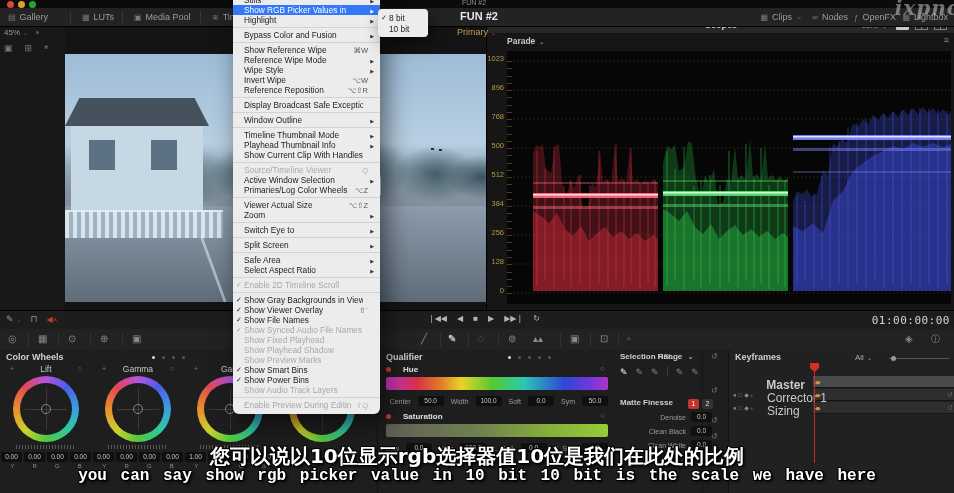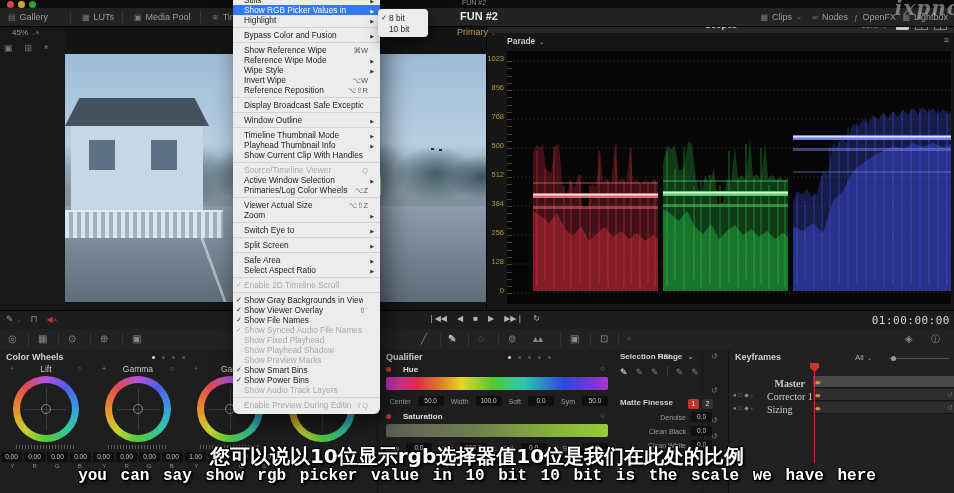--- a/index.html
+++ b/index.html
@@ -17,21 +17,21 @@
 
   
   .toolbar{position:absolute;left:0;top:8px;right:0;height:18px;background:#232323;border-bottom:1px solid #000;z-index:4;}
   .tbtn{position:absolute;top:0;height:18px;display:flex;align-items:center;gap:4px;font-size:9px;color:#9c9c9c;padding:0 6px;}
   .tbtn .ti{font-size:8px;color:#7d7d7d;}
   .tbtn .caret{font-size:7px;color:#777;}
   .tdiv{position:absolute;top:3px;width:1px;height:12px;background:#383838;}
 
   
   .gallery{position:absolute;left:0;top:26px;width:65px;height:284px;background:#181818;border-right:1px solid #000;}
-  .gal-zoom{position:absolute;left:12px;top:2px;font-size:8px;color:#999;display:flex;gap:3px;align-items:center;}
+  .gal-zoom{position:absolute;left:4px;top:2px;font-size:8px;color:#999;display:flex;gap:3px;align-items:center;}
   .gal-zoom .caret{font-size:6px;color:#666;}
   .gal-dot{position:absolute;left:36px;top:5px;width:3px;height:3px;border-radius:50%;background:#555;}
   .gal-icons{position:absolute;left:4px;top:17px;display:flex;gap:12px;font-size:9px;color:#777;}
 
   
   .viewer{position:absolute;left:65px;top:26px;width:421px;height:284px;background:#141414;}
   .viewer-title{position:absolute;left:460px;top:10px;font-size:11px;font-weight:bold;color:#e6e6e6;z-index:6;}
   .viewer-mode{position:absolute;left:457px;top:27px;font-size:9px;color:#c9984f;z-index:6;display:flex;gap:3px;align-items:center;}
   .viewer-mode .caret{font-size:6px;color:#8a7445;}
   .video{position:absolute;left:0;top:28px;width:421px;height:248px;overflow:hidden;
@@ -163,21 +163,21 @@
   .kf-slider{position:absolute;left:160px;top:8px;width:60px;height:1px;background:#555;}
   .kf-slider::before{content:"";position:absolute;left:2px;top:-2px;width:5px;height:5px;border-radius:50%;background:#999;}
   .kf-ruler{position:absolute;left:0;top:13px;right:0;height:13px;background:#1a1a1a;border-bottom:1px solid #101010;}
   .kf-tc{position:absolute;left:8px;top:2px;font-family:"DejaVu Sans Mono",monospace;font-size:8.5px;font-weight:bold;color:#e0e0e0;}
   .kf-tc2{position:absolute;left:92px;top:4px;font-family:"DejaVu Sans Mono",monospace;font-size:6px;color:#777;}
   .kf-tc3{position:absolute;left:184px;top:4px;font-family:"DejaVu Sans Mono",monospace;font-size:6px;color:#777;}
   .playhead{position:absolute;left:81px;top:13px;width:9px;height:9px;background:#d32f2f;z-index:3;
             clip-path:polygon(0 0,100% 0,100% 55%,50% 100%,0 55%);}
   .playline{position:absolute;left:85px;top:15px;width:1px;height:98px;background:rgba(211,47,47,.85);z-index:3;}
   .kf-row{position:absolute;left:0;right:0;height:12px;}
-  .kf-name{position:absolute;font-size:10px;color:#c9c9c9;font-family:Liberation Serif, serif;}
+  .kf-name{position:absolute;font-size:12px;color:#c9c9c9;}
   .kf-lane{position:absolute;left:84px;right:0;top:0;bottom:0;background:#2e2e2e;border-bottom:1px solid #161616;}
   .kf-lane.master{background:#4a4a4a;}
   .kf-rowicons{position:absolute;left:4px;top:2px;font-size:6px;color:#8a8a8a;letter-spacing:2px;}
   .kf-key{position:absolute;left:86px;top:3px;font-size:5px;color:#d8923d;letter-spacing:-2px;}
   .kf-resets{position:absolute;right:2px;font-size:7px;color:#666;}
 
   
   .sub{position:absolute;left:0;right:0;text-align:center;color:#fff;z-index:60;
        text-shadow:-1px -1px 0 #000,1px -1px 0 #000,-1px 1px 0 #000,1px 1px 0 #000,2px 2px 3px #000;}
   .sub-zh{top:443px;font-size:20px;font-weight:bold;font-family:"DejaVu Sans",sans-serif;}

